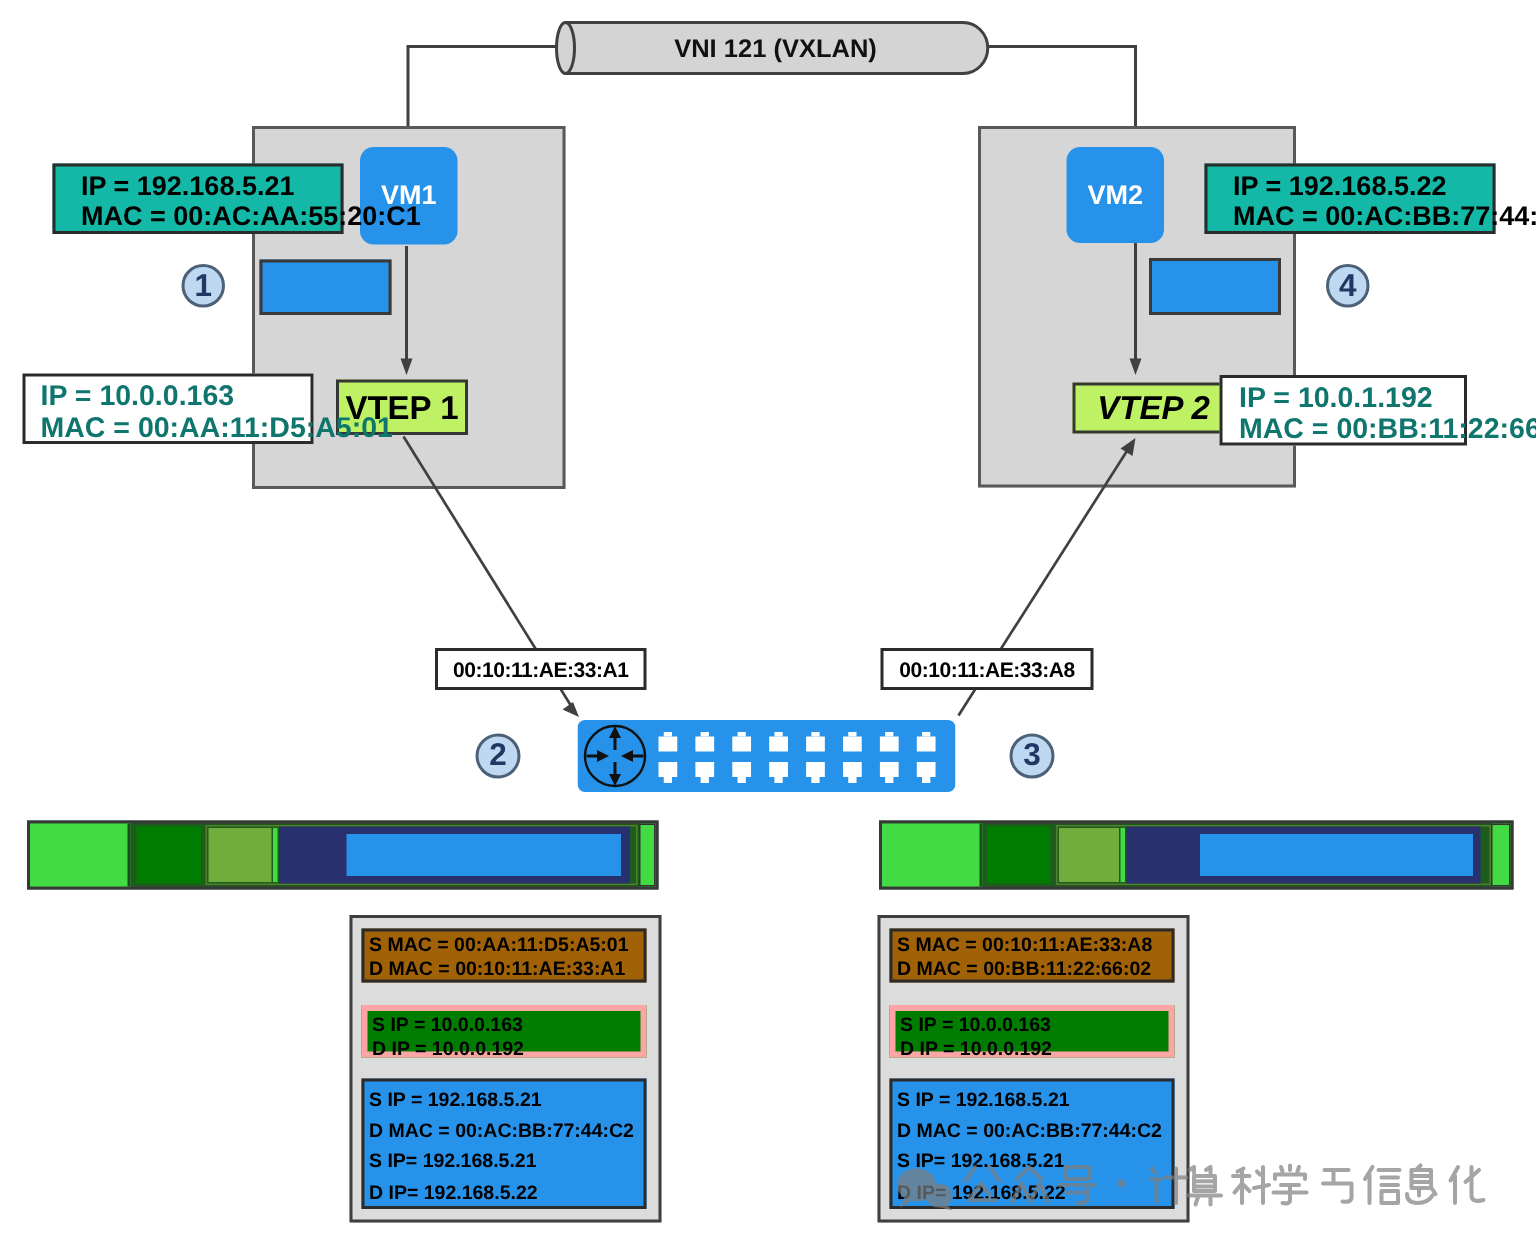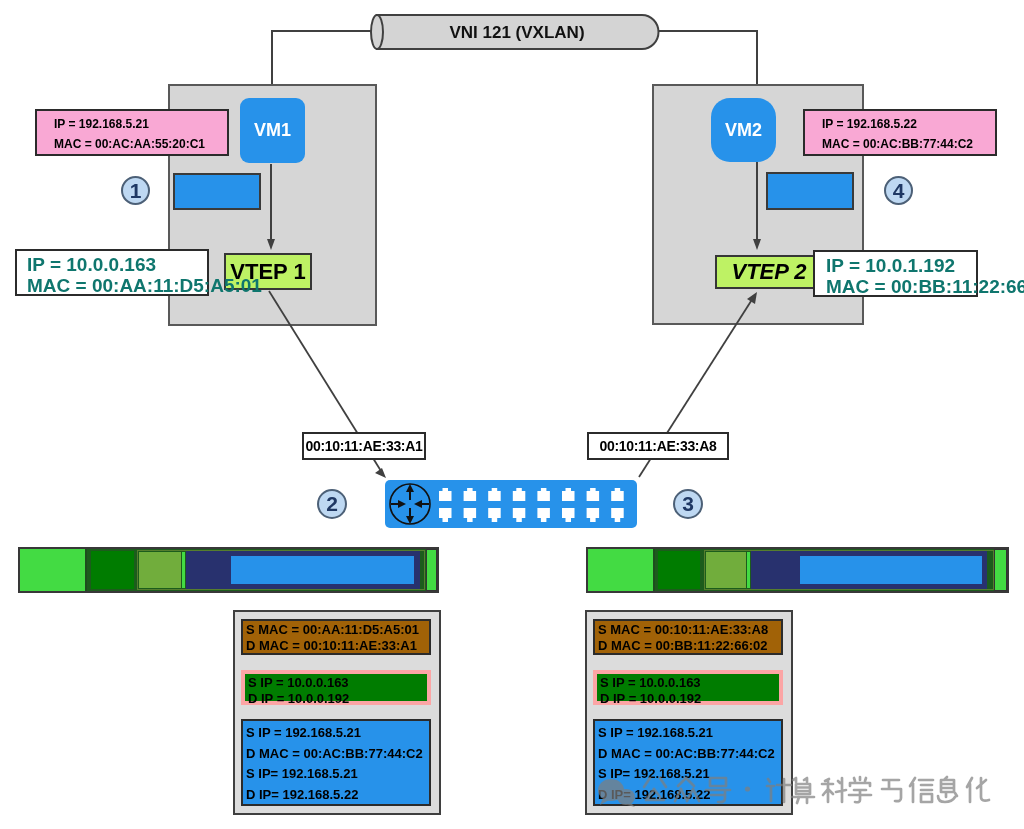--- a/index.html
+++ b/index.html
@@ -2,22 +2,22 @@
 <html><head>
 <meta charset="utf-8">
 <style>
 html,body{margin:0;padding:0;background:#ffffff;}
 body{width:1024px;height:829px;position:relative;overflow:hidden;
   font-family:"Liberation Sans", sans-serif;font-weight:700;}
 .abs{position:absolute;}
 .hostbox{background:#d6d6d6;border:2px solid #595959;box-sizing:border-box;}
 .vm{background:#2792ea;border-radius:9px;color:#ffffff;font-size:18px;
   display:flex;align-items:center;justify-content:center;}
-.bluelabel{background:#f9a8d4;border:2px solid #2b2b2b;box-sizing:border-box;
-  color:#000;font-size:12px;line-height:20px;white-space:nowrap;}
+.bluelabel{background:#14b8a6;border:2px solid #2b2b2b;box-sizing:border-box;
+  color:#000;font-size:18px;line-height:20px;white-space:nowrap;}
 .whitelabel{background:#ffffff;border:2px solid #2b2b2b;box-sizing:border-box;
   color:#0f766e;font-size:19px;line-height:21px;white-space:nowrap;}
 .vtep{background:#bef264;border:2px solid #363636;box-sizing:border-box;
   color:#000;font-size:22px;display:flex;align-items:center;justify-content:center;}
 .circ{background:#bed8f2;border:2px solid #4c6077;border-radius:50%;box-sizing:border-box;
   color:#1f3864;display:flex;align-items:center;justify-content:center;font-size:21px;}
 .maclabel{background:#ffffff;border:2px solid #2b2b2b;box-sizing:border-box;
   color:#000;font-size:14px;display:flex;align-items:center;justify-content:center;letter-spacing:-0.3px;}
 .nic{background:#2792ea;border:2px solid #3a3a3a;box-sizing:border-box;}
 .detail{background:#dcdcdc;border:2px solid #3f3f3f;box-sizing:border-box;}
@@ -50,21 +50,21 @@
   <polygon points="386,478 375,473 382,468" fill="#404040"></polygon>
 
   <line x1="639" y1="477" x2="753" y2="298" stroke="#404040" stroke-width="1.8"></line>
   <polygon points="757,292 755,304 747,299" fill="#404040"></polygon>
 </svg>
 
 <div class="abs hostbox" style="left:168px;top:84px;width:209px;height:242px;"></div>
 <div class="abs hostbox" style="left:652px;top:84px;width:212px;height:241px;"></div>
 
 <div class="abs vm" style="left:240px;top:98px;width:65px;height:65px;z-index:2;">VM1</div>
-<div class="abs vm" style="left:711px;top:98px;width:65px;height:64px;z-index:2;border-radius:19px;">VM2</div>
+<div class="abs vm" style="left:711px;top:98px;width:65px;height:64px;z-index:2;">VM2</div>
 
 <div class="abs nic" style="left:173px;top:173px;width:88px;height:37px;z-index:2;"></div>
 <div class="abs nic" style="left:766px;top:172px;width:88px;height:38px;z-index:2;"></div>
 
 <div class="abs bluelabel" style="left:35px;top:109px;width:194px;height:47px;padding:3px 0 0 17px;z-index:3;">
 IP = 192.168.5.21<br>MAC = 00:AC:AA:55:20:C1</div>
 <div class="abs bluelabel" style="left:803px;top:109px;width:194px;height:47px;padding:3px 0 0 17px;z-index:3;">
 IP = 192.168.5.22<br>MAC = 00:AC:BB:77:44:C2</div>
 
 <div class="abs whitelabel" style="left:15px;top:249px;width:194px;height:47px;padding:3px 0 0 10px;z-index:3;">
@@ -73,21 +73,21 @@
 IP = 10.0.1.192<br>MAC = 00:BB:11:22:66:02</div>
 
 <div class="abs vtep" style="left:224px;top:253px;width:88px;height:37px;z-index:2;">VTEP 1</div>
 <div class="abs vtep" style="left:715px;top:255px;width:108px;height:34px;z-index:2;font-style:italic;">VTEP 2</div>
 
 <div class="abs circ" style="left:121px;top:176px;width:29px;height:29px;">1</div>
 <div class="abs circ" style="left:884px;top:176px;width:29px;height:29px;">4</div>
 <div class="abs circ" style="left:317px;top:489px;width:30px;height:30px;">2</div>
 <div class="abs circ" style="left:673px;top:489px;width:30px;height:30px;">3</div>
 
-<div class="abs maclabel" style="left:302px;top:432px;width:124px;height:28px;z-index:2;">00:10:11:AE:33:A1</div>
+<div class="abs maclabel" style="left:290px;top:432px;width:141px;height:28px;z-index:2;">00:10:11:AE:33:A1</div>
 <div class="abs maclabel" style="left:587px;top:432px;width:142px;height:28px;z-index:2;">00:10:11:AE:33:A8</div>
 
 <svg class="abs" style="left:385px;top:480px;z-index:2;" width="252" height="48" viewBox="0 0 252 48">
   <rect x="0" y="0" width="252" height="48" rx="5" fill="#2792ea"></rect>
   <circle cx="25" cy="24" r="20" fill="none" stroke="#111" stroke-width="1.6"></circle>
   <line x1="25" y1="20" x2="25" y2="10" stroke="#111" stroke-width="2"></line>
   <polygon points="25,4 21,12 29,12" fill="#111"></polygon>
   <line x1="25" y1="28" x2="25" y2="38" stroke="#111" stroke-width="2"></line>
   <polygon points="25,44 21,36 29,36" fill="#111"></polygon>
   <line x1="6" y1="24" x2="14" y2="24" stroke="#111" stroke-width="2"></line>

